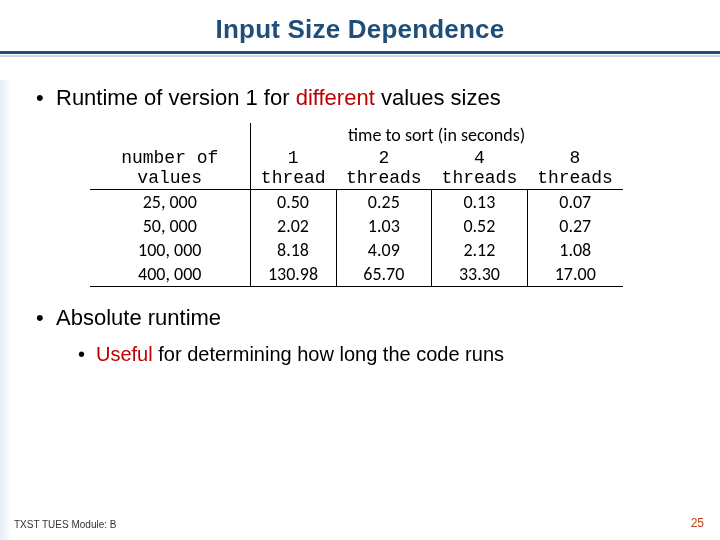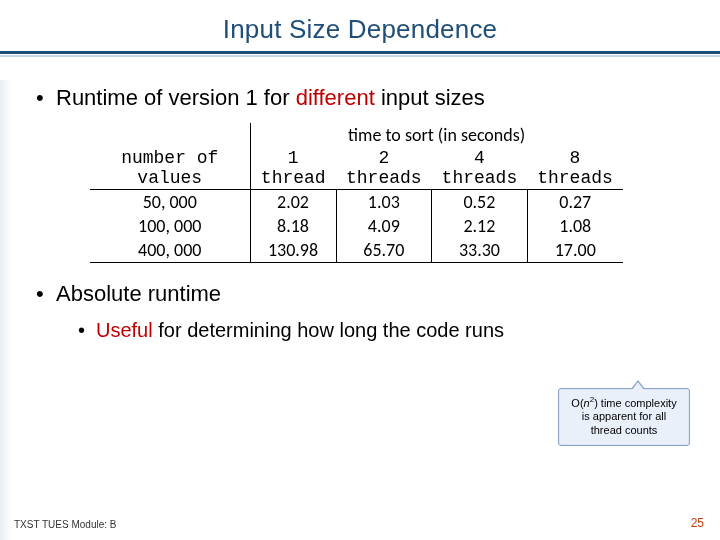--- a/index.html
+++ b/index.html
@@ -1,19 +1,19 @@
 <!DOCTYPE html>
 <html><head>
 <meta charset="utf-8">
 <style>
   * { box-sizing: border-box; margin: 0; padding: 0; }
   html, body { width: 720px; height: 540px; font-family: Arial, Helvetica, sans-serif; background: #fff; color: #000; }
   .slide { position: relative; width: 720px; height: 540px; background: #fff; overflow: hidden; }
   .title-wrap { text-align: center; padding-top: 14px; }
-  .title { display: inline-block; font-size: 26px; font-weight: normal; color: #1f4e79; letter-spacing: 0.2px; }
+  .title { display: inline-block; font-size: 26px; font-weight: bold; color: #1f4e79; letter-spacing: 0.2px; }
   .rule { margin-top: 6px; height: 6px; width: 100%; background: linear-gradient(#1f4e79,#1f4e79) top/100% 3px no-repeat, linear-gradient(#c8d7e6,#c8d7e6) bottom/100% 2px no-repeat; }
   .content { padding: 18px 30px 0 30px; }
   .bullet-l1 { font-size: 22px; margin: 10px 0 12px 6px; padding-left: 20px; position: relative; }
   .bullet-l1::before { content: "•"; position: absolute; left: 0; top: 0; color: #000; }
   .bullet-l2 { font-size: 20px; margin: 8px 0 10px 48px; padding-left: 18px; position: relative; }
   .bullet-l2::before { content: "•"; position: absolute; left: 0; top: 0; color: #000; }
   .emph { color: #c00000; }
   .table-wrap { margin: 6px 0 18px 60px; }
   table { border-collapse: collapse; font-family: Calibri, Arial, sans-serif; font-size: 18px; }
   td, th { padding: 1px 10px; text-align: center; font-weight: 400; }
@@ -45,39 +45,46 @@
   <div class="left-fade"></div>
 
   <div class="title-wrap">
     <div class="title">Input Size Dependence</div>
   </div>
   <div class="rule"></div>
 
   <div class="content">
 
     <div class="bullet-l1">
-      <span>Runtime of version 1 for </span><span class="emph">different</span><span> input sizes</span>
+      <span>Runtime of version 1 for </span><span class="emph">different</span><span> values sizes</span>
     </div>
 
     <div class="table-wrap">
       <table>
         <thead>
           <tr class="row-h1">
             <td class="numcol span-left"></td>
             <td class="span-top" colspan="4">time to sort (in seconds)</td>
           </tr>
           <tr class="row-h2">
             <td class="numcol span-left colh">number of values</td>
             <td class="datacol colh">1 thread</td>
             <td class="datacol colh">2 threads</td>
             <td class="datacol colh">4 threads</td>
             <td class="datacol colh">8 threads</td>
           </tr>
         </thead>
         <tbody>
+          <tr>
+            <td class="numcol">25, 000</td>
+            <td class="datacol">0.50</td>
+            <td class="datacol">0.25</td>
+            <td class="datacol">0.13</td>
+            <td class="datacol">0.07</td>
+          </tr>
           <tr>
             <td class="numcol">50, 000</td>
             <td class="datacol">2.02</td>
             <td class="datacol">1.03</td>
             <td class="datacol">0.52</td>
             <td class="datacol">0.27</td>
           </tr>
           <tr>
             <td class="numcol">100, 000</td>
             <td class="datacol">8.18</td>
@@ -98,24 +105,16 @@
 
     <div class="bullet-l1 sub-row">Absolute runtime</div>
 
     <div class="bullet-l2">
       <span class="emph">Useful</span><span> for determining how long the code runs</span>
     </div>
 
 
   </div>
 
-  <div class="callout">
-    <div class="tail"></div>
-    <span class="bigO">
-      <span>O(</span><span class="n">n</span><sup>2</sup><span>) time complexity</span>
-    </span><br>
-    <span>is apparent for all</span><br>
-    <span>thread counts</span>
-  </div>
 
   <div class="footer-left">TXST TUES Module: B</div>
   <div class="footer-right">25</div>
 </div>
 
 </body></html>

